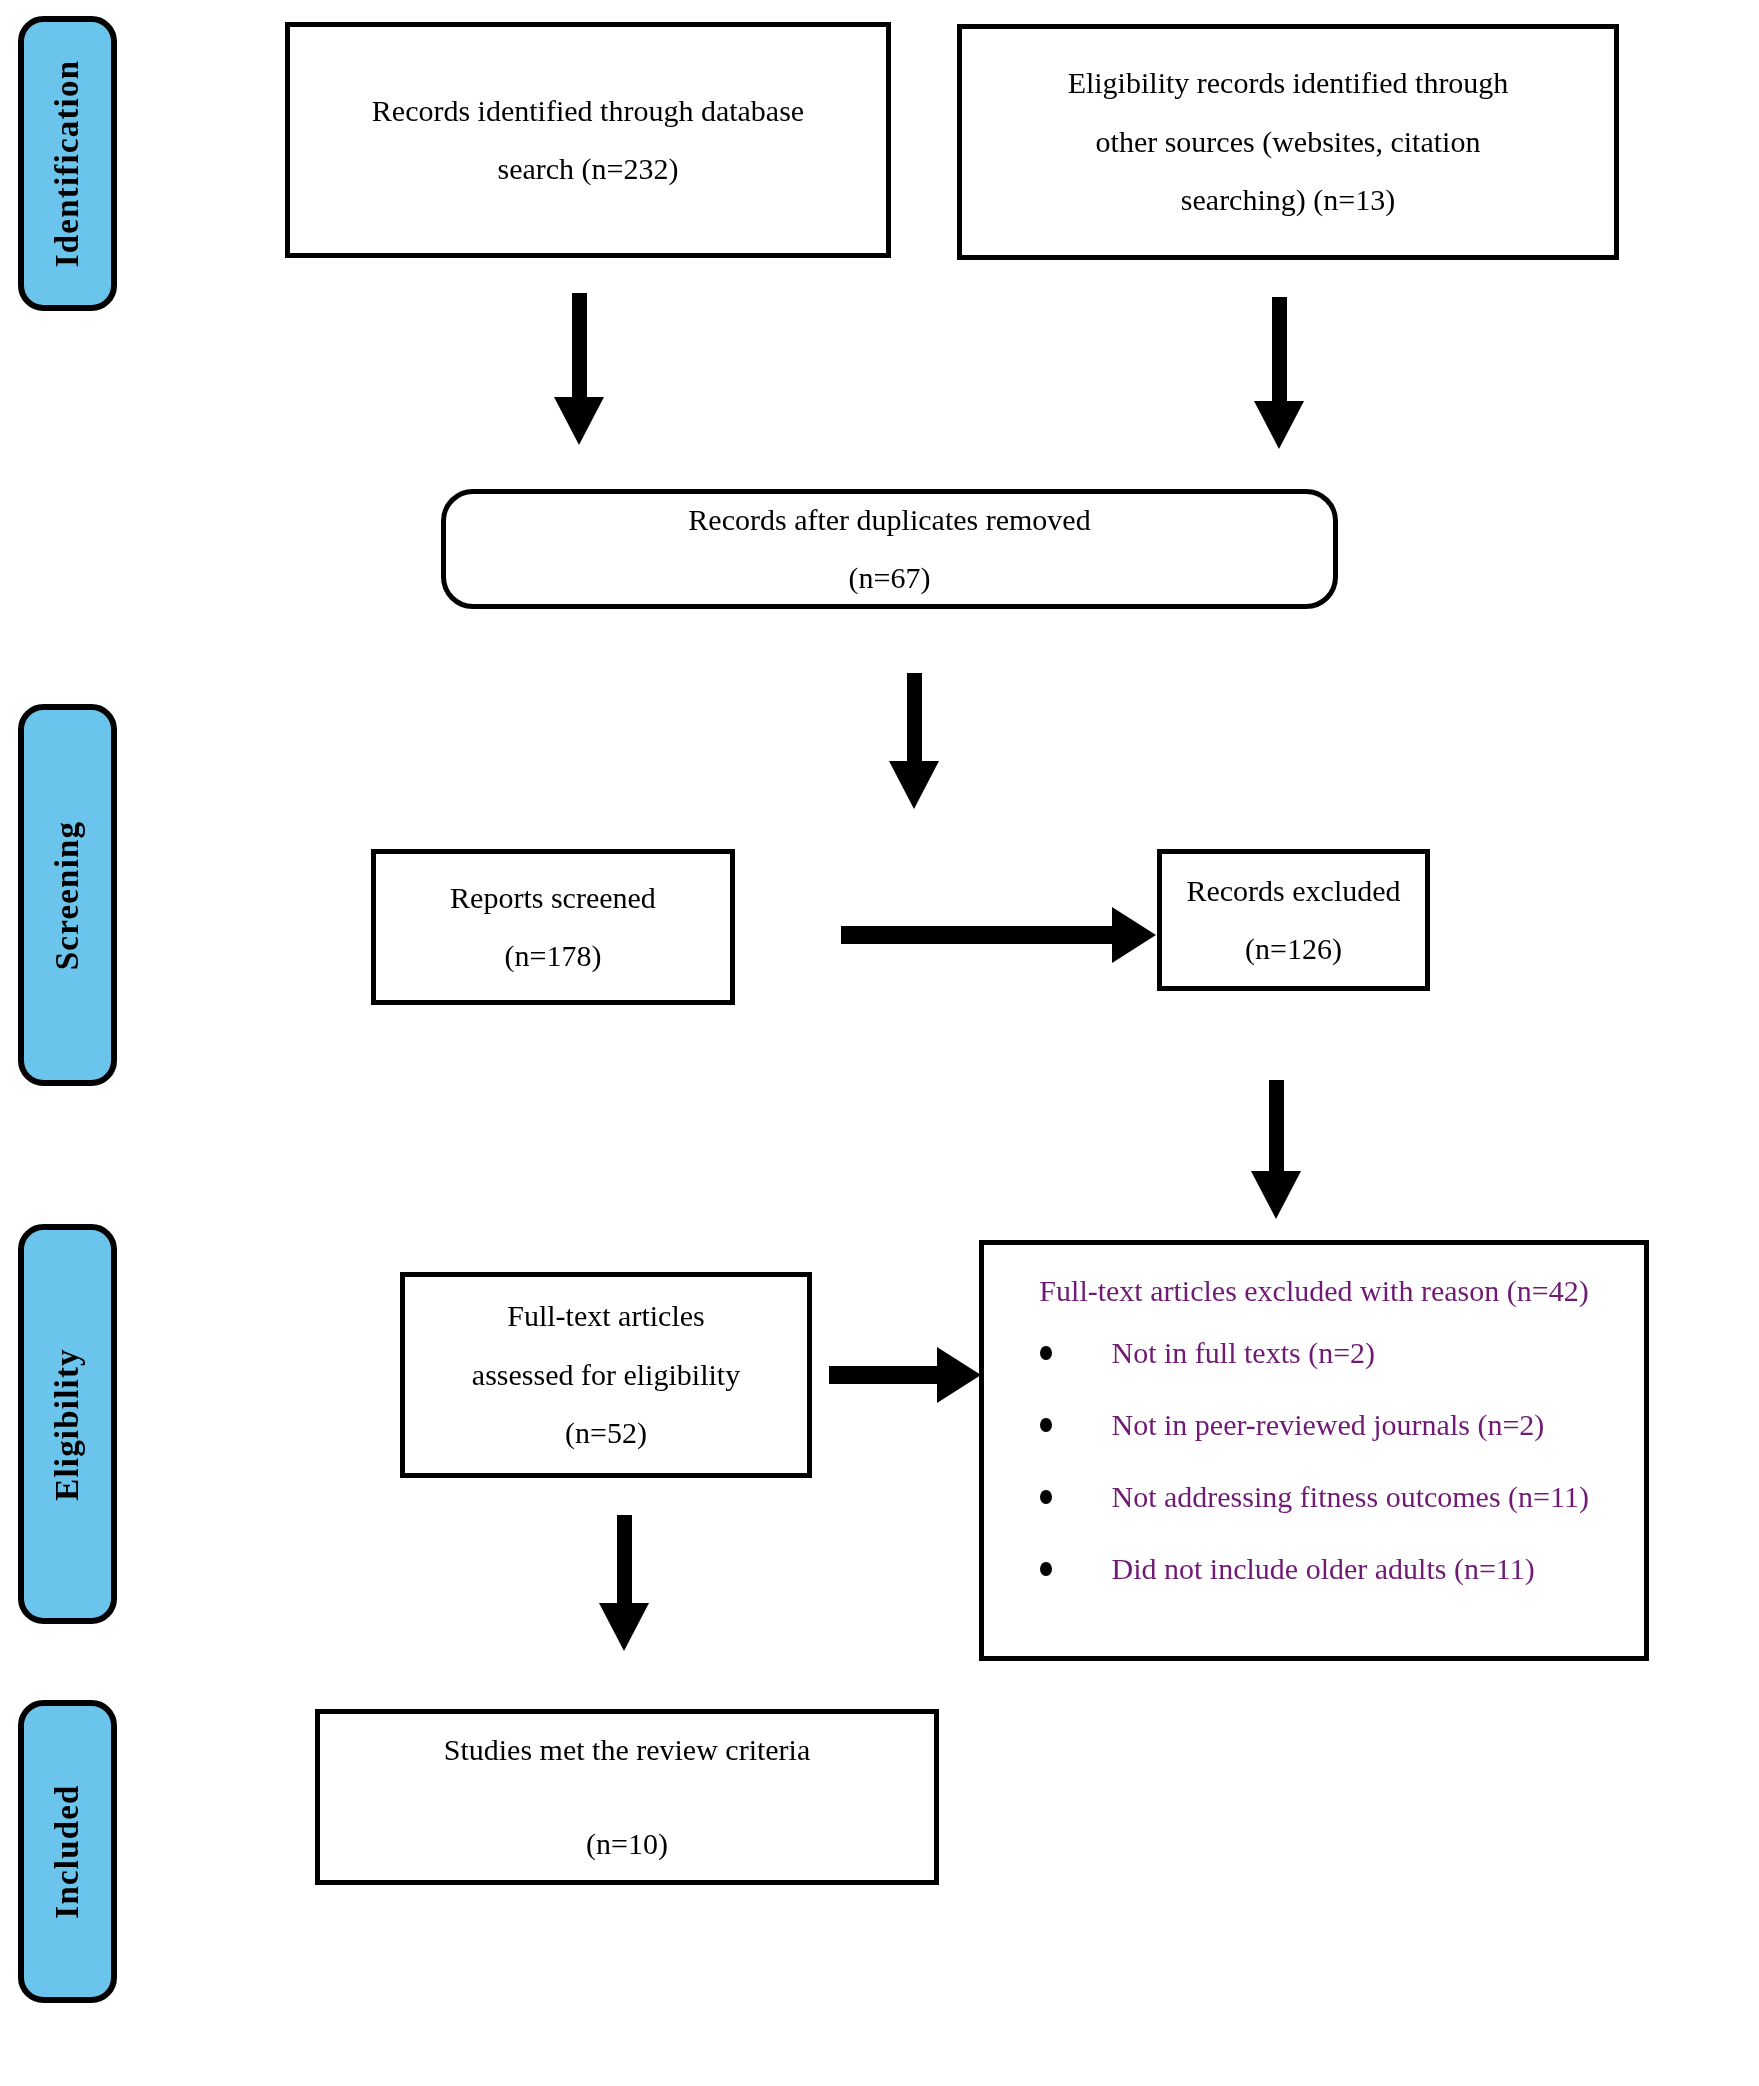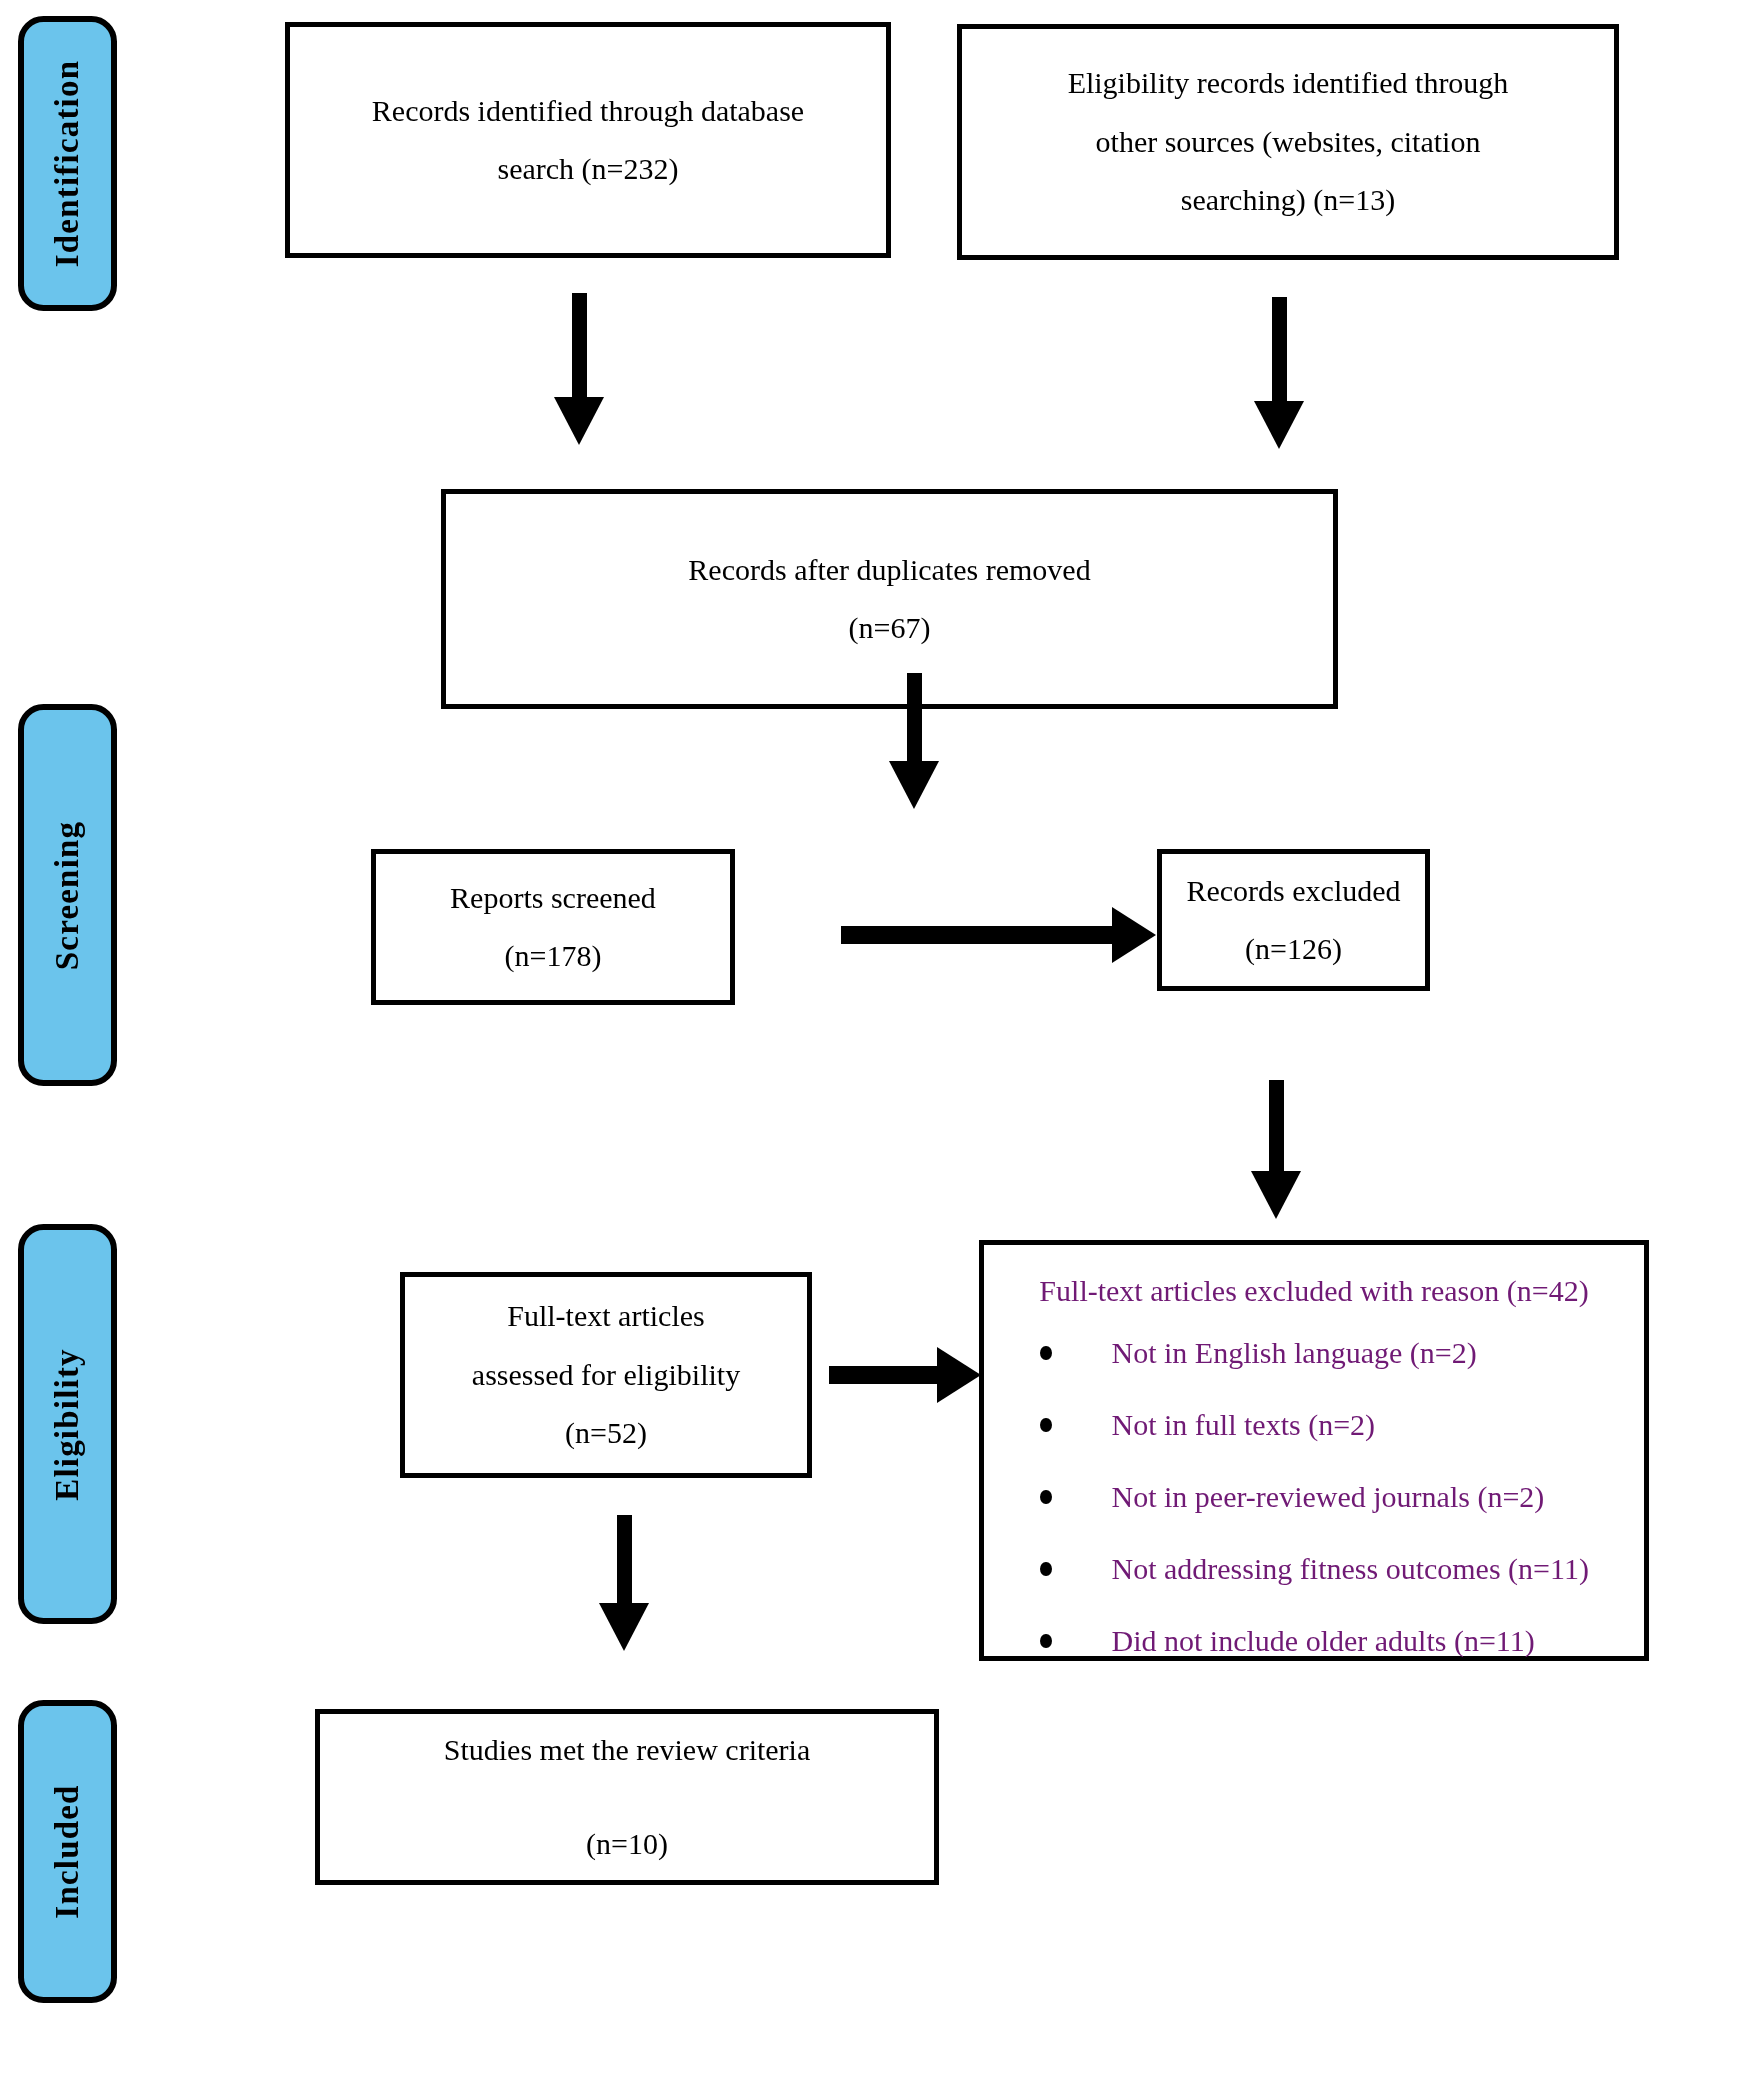--- a/index.html
+++ b/index.html
@@ -179,21 +179,21 @@
   <div class="arrow-down thick" style="left:552px; top:293px; width:55px; height:152px;">
     <span class="shaft" style="height:106px;"></span>
     <span class="head"></span>
   </div>
 
   <div class="arrow-down thick" style="left:1252px; top:297px; width:55px; height:152px;">
     <span class="shaft" style="height:106px;"></span>
     <span class="head"></span>
   </div>
 
-  <div class="flow-box" style="left:441px; top:489px; width:897px; height:220px;">
+  <div class="flow-box" style="left:441px; top:489px; width:897px; height:120px;border-radius:32px;">
     <span class="line">Records after duplicates removed</span>
     <span class="line">(n=67)</span>
   </div>
 
   <div class="arrow-down thick" style="left:887px; top:673px; width:55px; height:136px;">
     <span class="shaft" style="height:91px;"></span>
     <span class="head"></span>
   </div>
 
   <div class="flow-box" style="left:371px; top:849px; width:364px; height:156px;">
@@ -225,24 +225,20 @@
   <div class="arrow-right" style="left:829px; top:1347px; width:152px; height:56px;">
     <span class="shaft" style="width:112px;"></span>
     <span class="head"></span>
   </div>
 
   <div class="reasons-box" style="left:979px; top:1240px; width:670px; height:421px;">
     <div class="reasons-title">Full-text articles excluded with reason (n=42)</div>
     <ul>
       <li>
         <span class="bullet"></span>
-        <span>Not in English language (n=2)</span>
-      </li>
-      <li>
-        <span class="bullet"></span>
         <span>Not in full texts (n=2)</span>
       </li>
       <li>
         <span class="bullet"></span>
         <span>Not in peer-reviewed journals (n=2)</span>
       </li>
       <li>
         <span class="bullet"></span>
         <span>Not addressing fitness outcomes (n=11)</span>
       </li>

